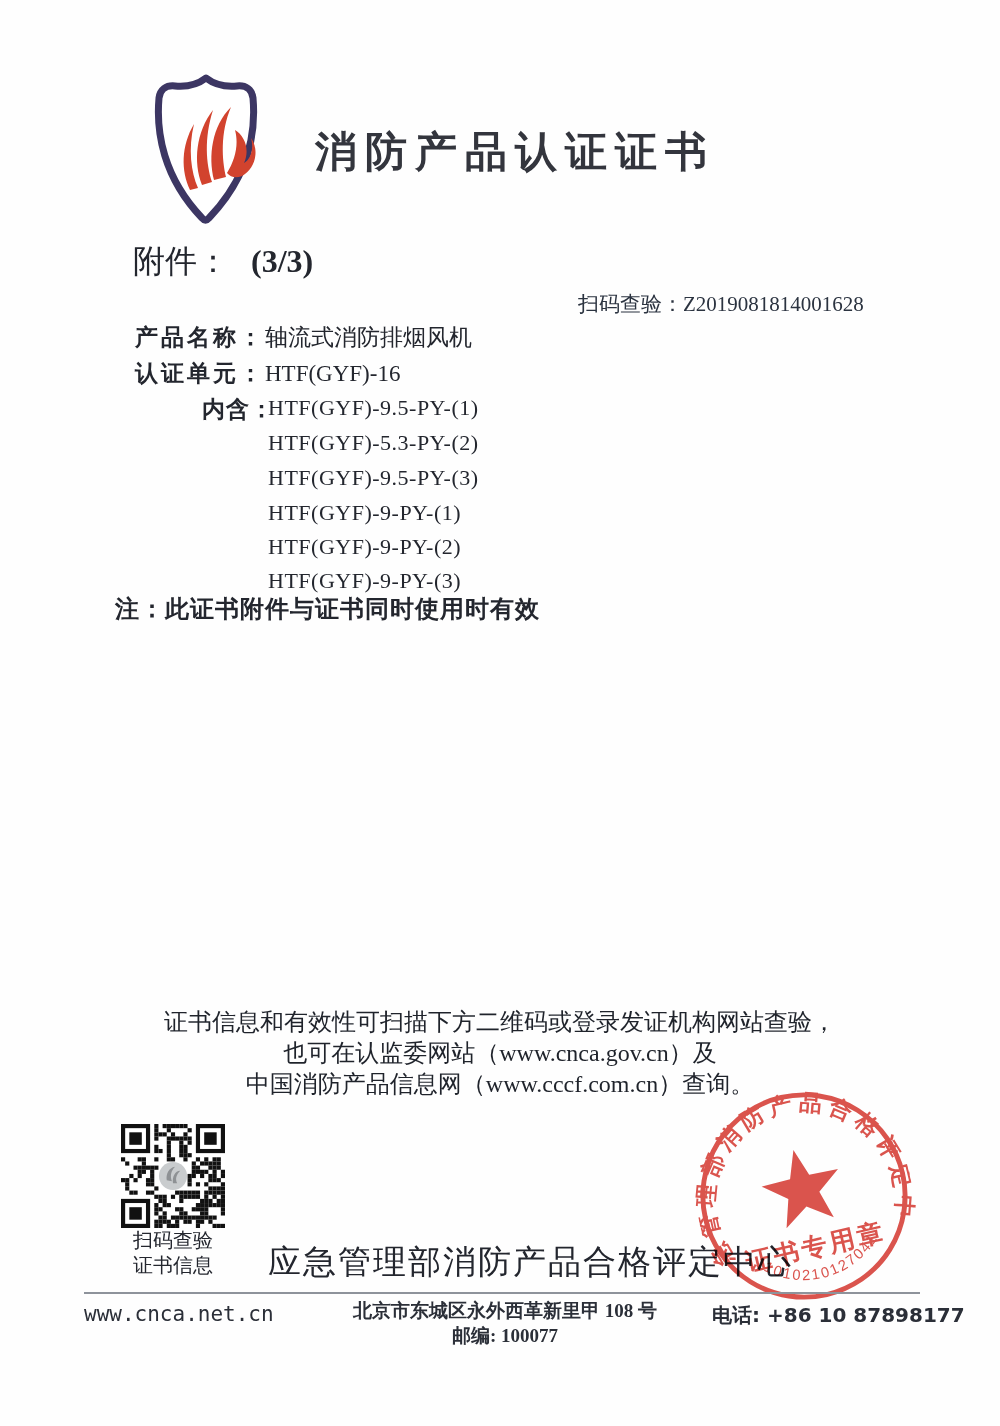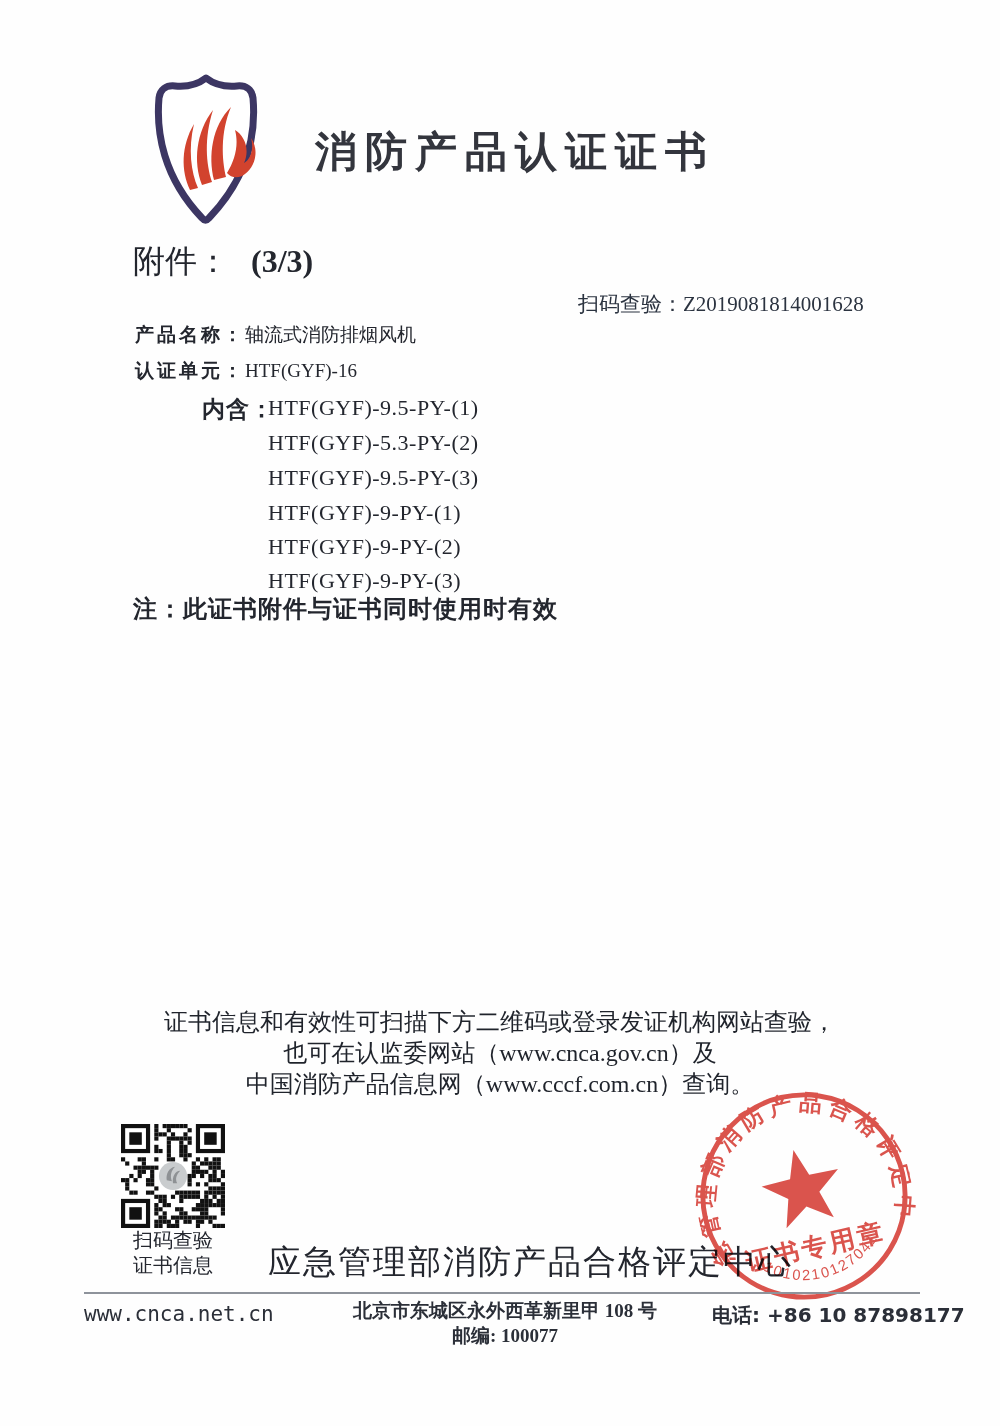--- a/index.html
+++ b/index.html
@@ -12,28 +12,28 @@
   .page-title{
     position:absolute;left:0;top:124px;width:1000px;text-align:center;
     font-size:42px;letter-spacing:8px;font-weight:600;color:#33353d;
     padding-left:30px;box-sizing:border-box;
   }
   
   .attachment{position:absolute;left:133px;top:240px;font-size:32px;color:#23262e;}
   .attachment .att-value{margin-left:22px;font-weight:bold;}
   .cert-no{position:absolute;left:578px;top:290px;font-size:21px;color:#2b3340;}
   
-  .field{position:absolute;font-size:19px;white-space:nowrap;text-align:center;}
+  .field{position:absolute;font-size:23px;white-space:nowrap;text-align:center;}
   .field .lbl{font-weight:bold;letter-spacing:3px;}
   .f-name{left:135px;top:322px;}
   .f-unit{left:135px;top:358px;}
   .f-contains-lbl{left:202px;top:394px;font-size:23px;font-weight:bold;letter-spacing:1px;position:absolute;text-align:right;}
   .model{position:absolute;left:268px;font-size:22px;letter-spacing:0.5px;white-space:nowrap;}
   .m0{top:395px}.m1{top:430px}.m2{top:465px}.m3{top:500px}.m4{top:534px}.m5{top:568px}
-  .note{position:absolute;left:133px;top:593px;font-size:24px;font-weight:bold;letter-spacing:1px;}
+  .note{position:absolute;left:115px;top:593px;font-size:24px;font-weight:bold;letter-spacing:1px;}
   
   .verify{position:absolute;left:0;top:1007px;width:1000px;text-align:center;
     font-size:24px;line-height:31px;color:#1f232b;}
   
   .qr-wrap{position:absolute;left:121px;top:1124px;width:104px;}
   .qr-svg{width:104px;height:104px;display:block;}
   .qr-caption{text-align:center;font-size:20px;line-height:25px;color:#23262e;}
   
   .issuer{position:absolute;left:268px;top:1240px;font-size:33px;letter-spacing:2px;color:#23262e;white-space:nowrap;}
   

